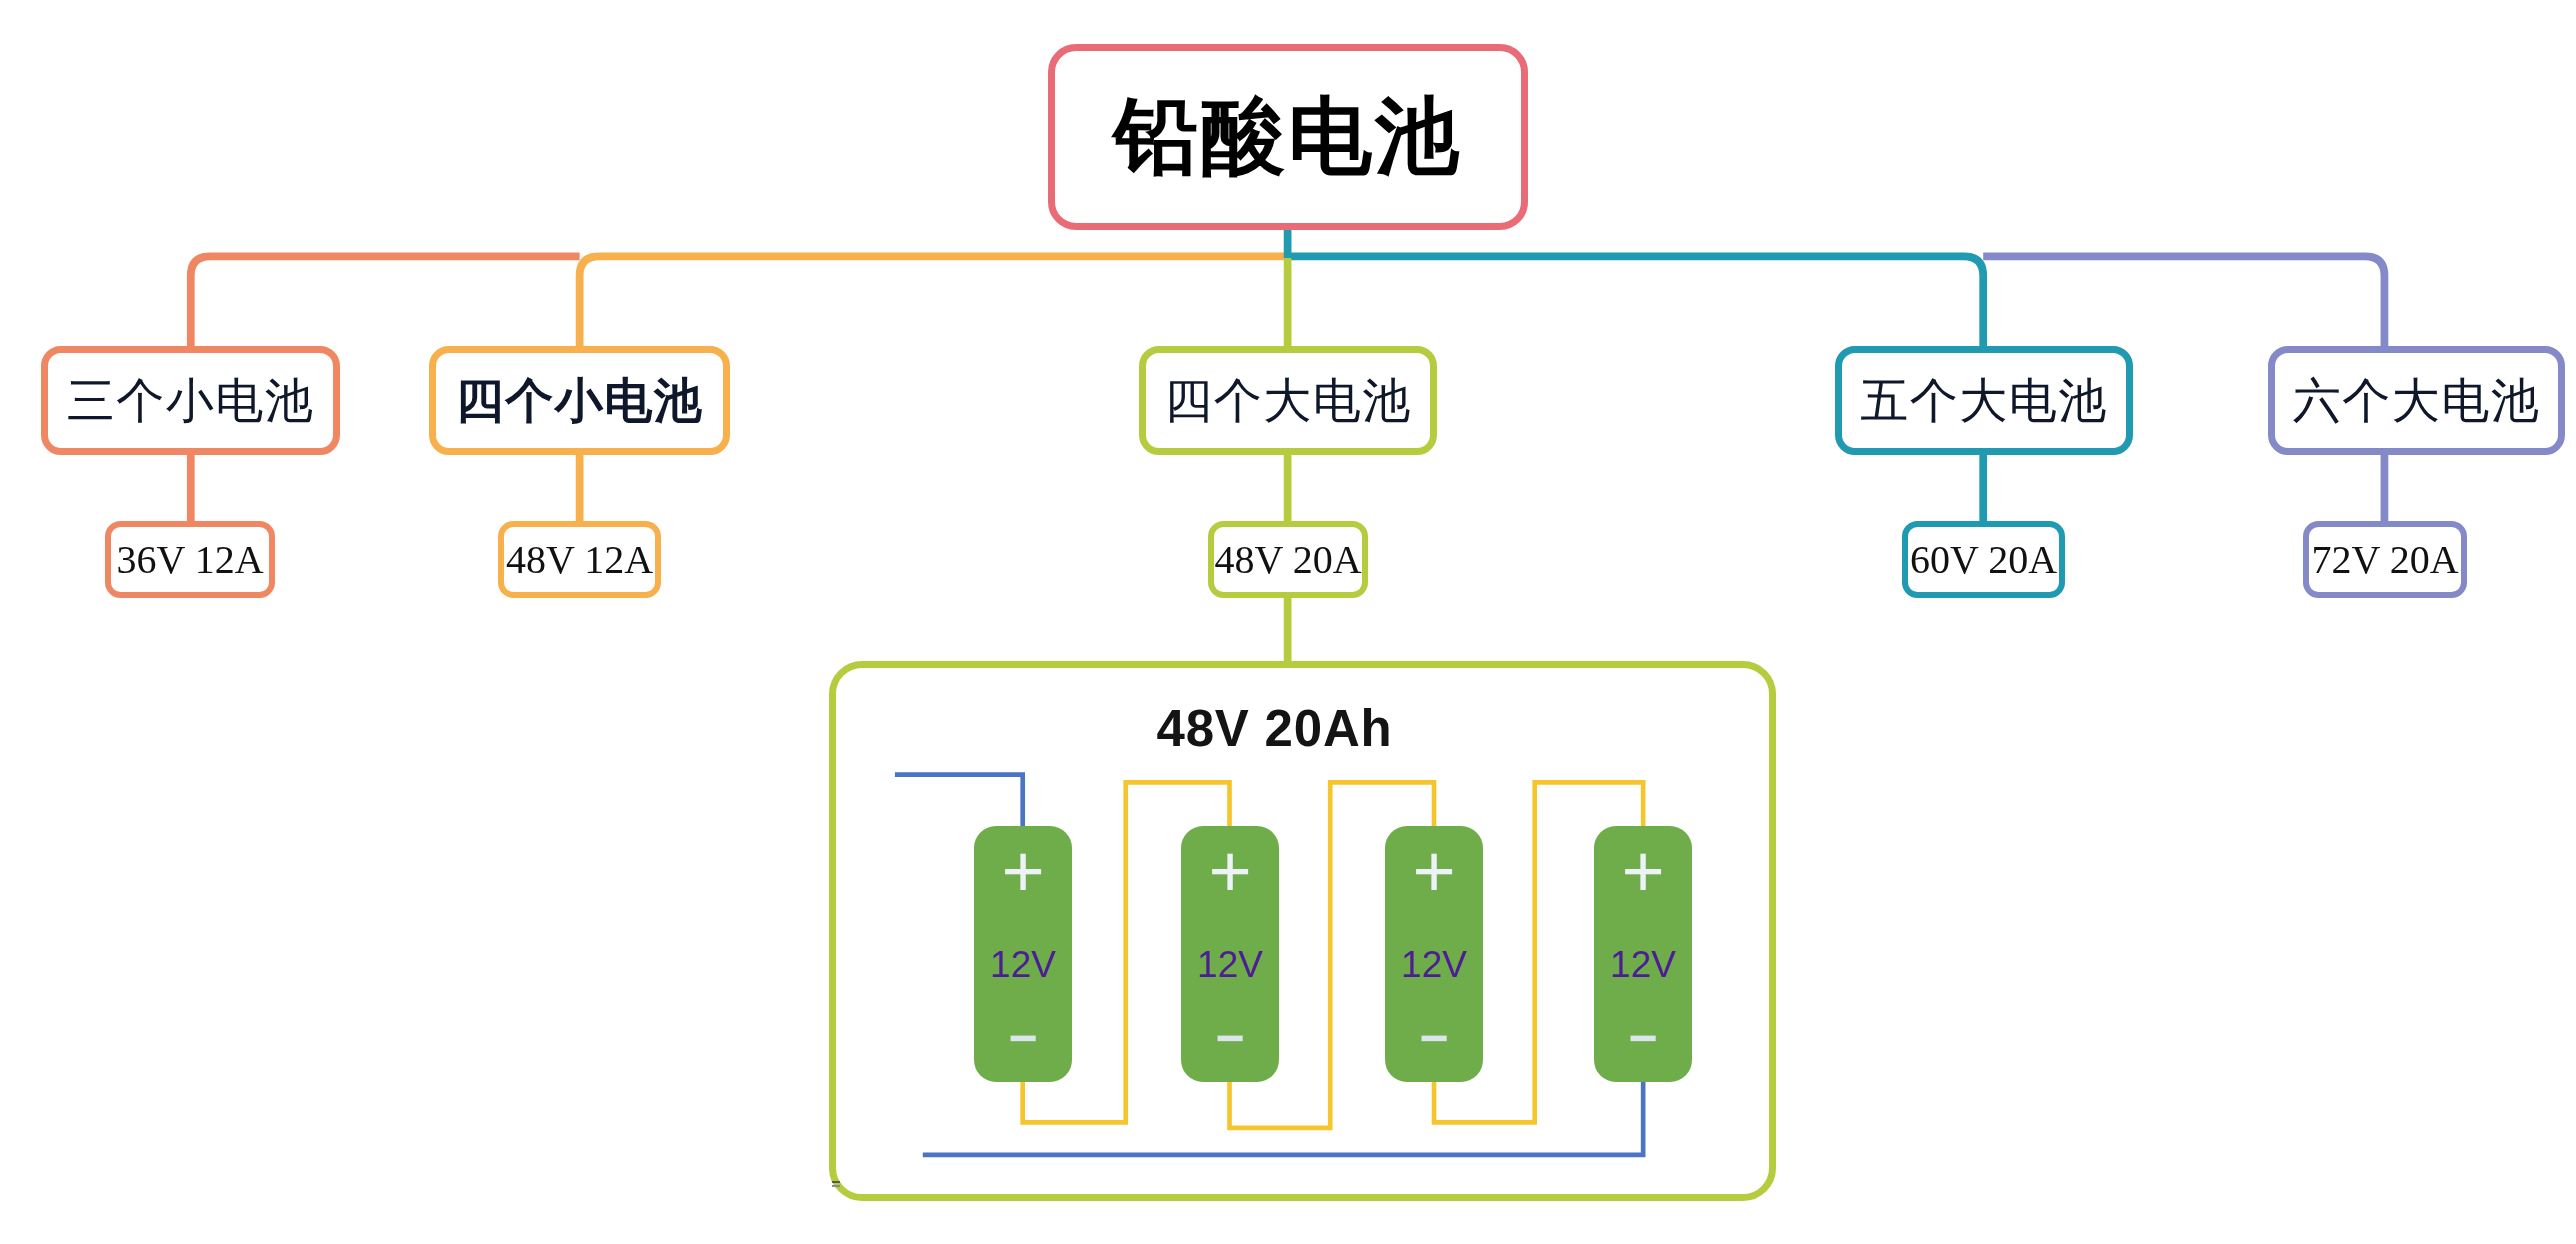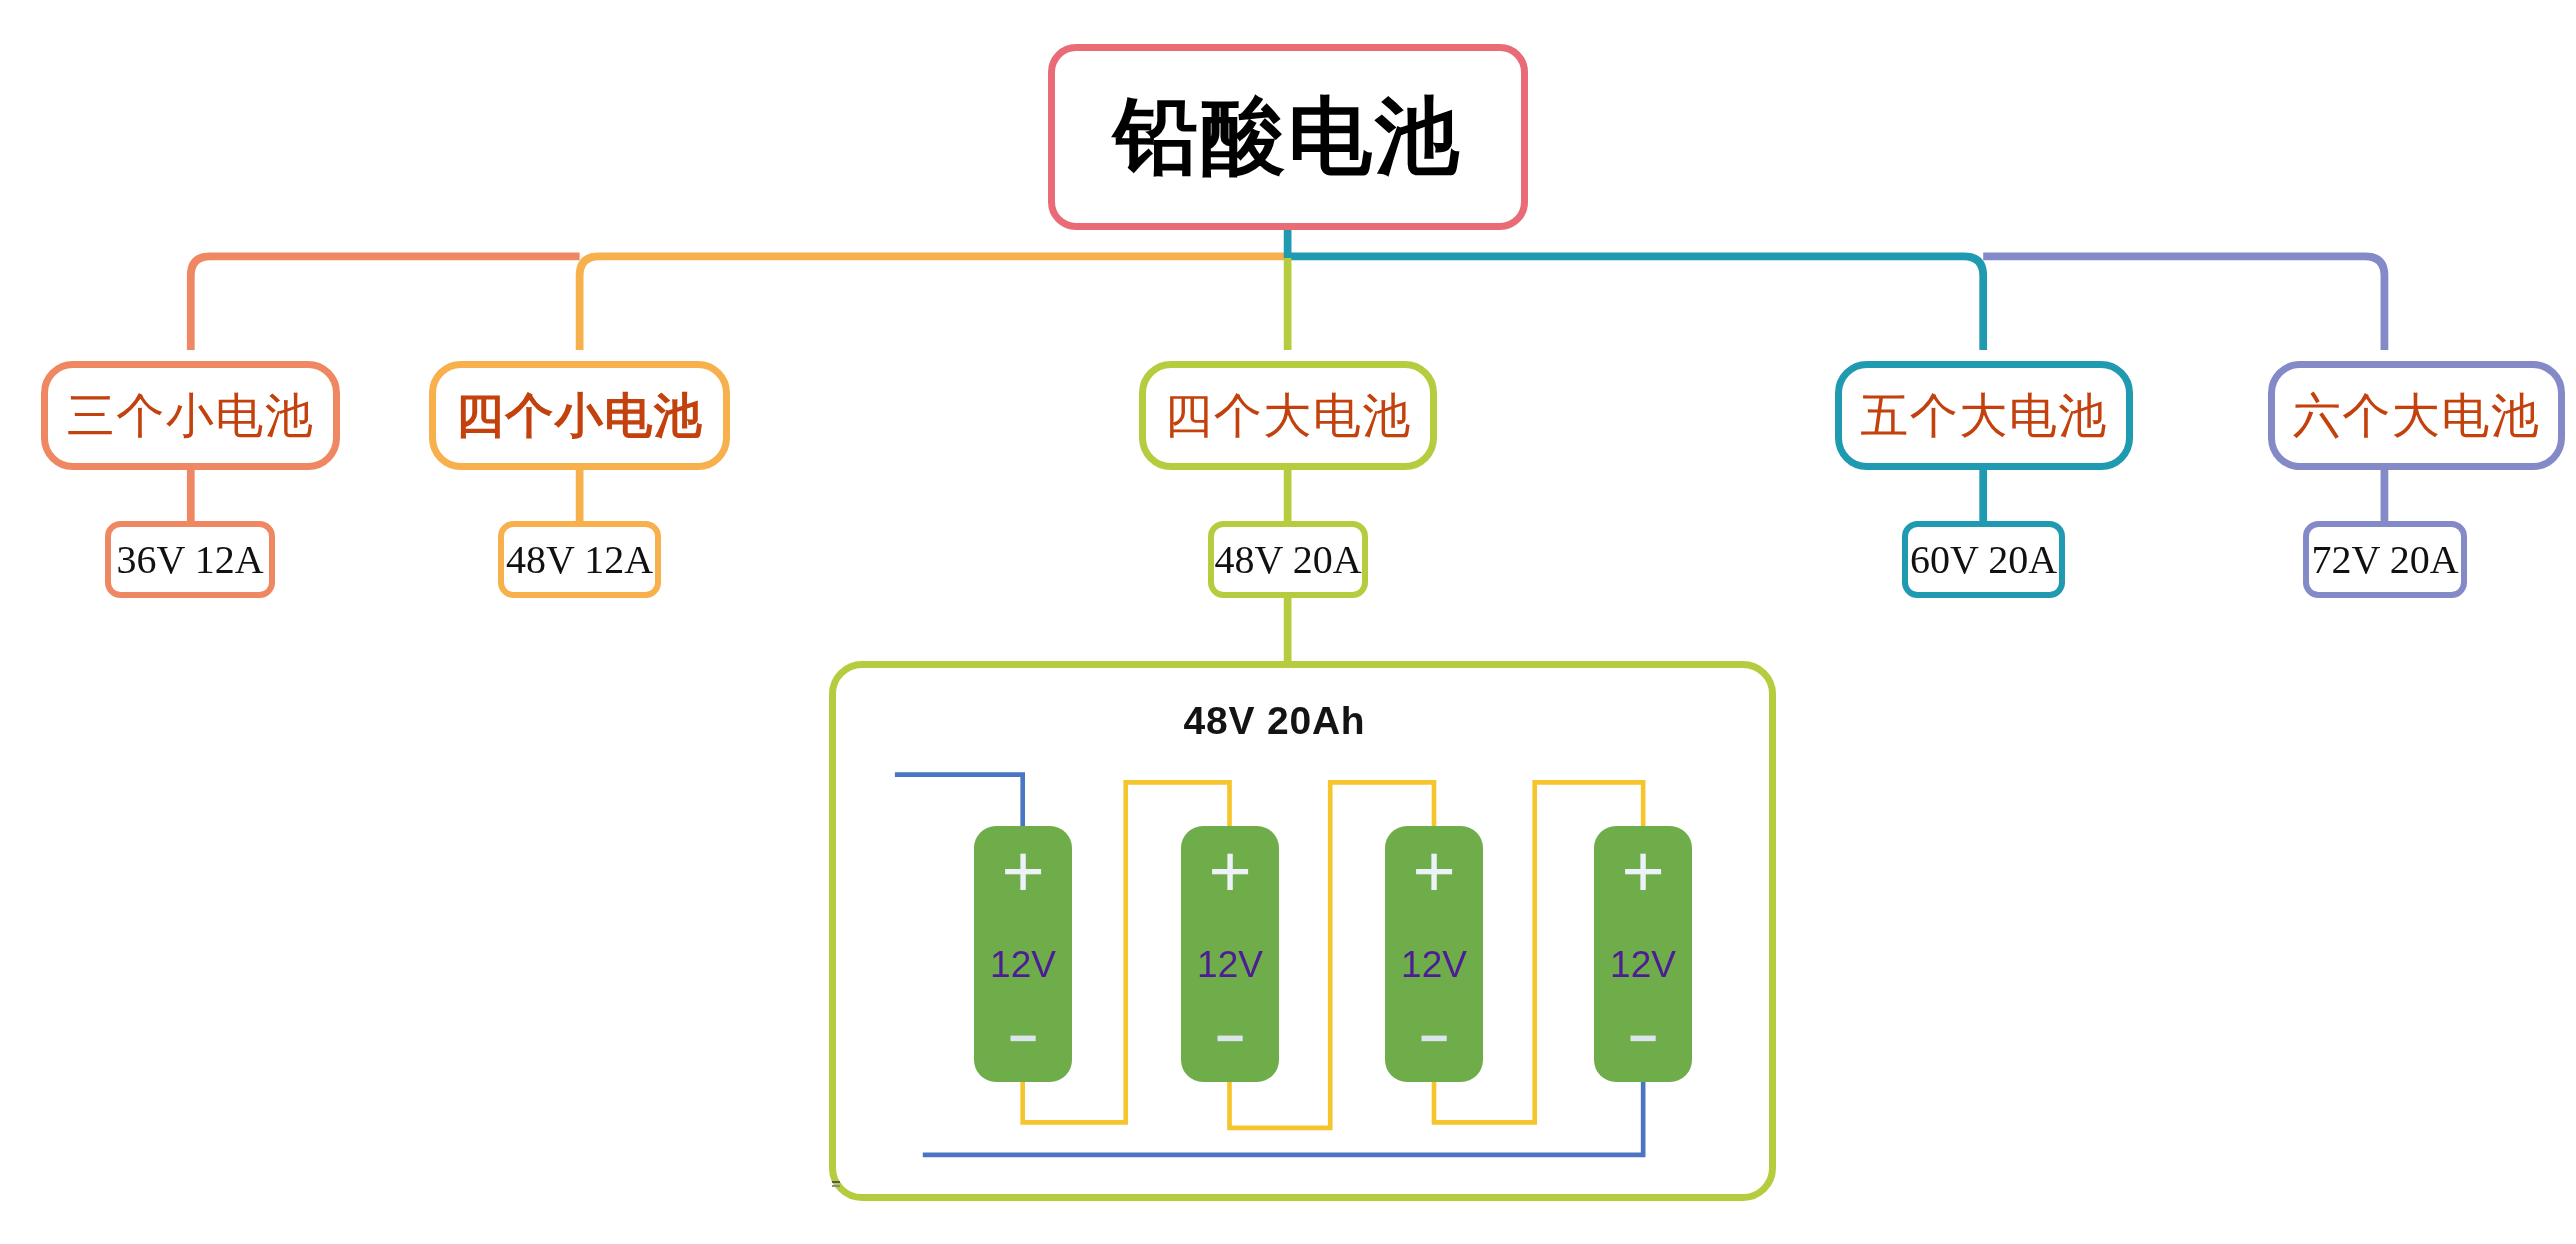--- a/index.html
+++ b/index.html
@@ -3,30 +3,30 @@
 <meta charset="utf-8">
 <style>
   html,body{margin:0;padding:0;background:#fff;}
   .canvas{position:relative;width:2576px;height:1244px;background:#ffffff;overflow:hidden;
           font-family:"Liberation Sans", sans-serif;padding-left:48px;}
   svg.links{position:absolute;left:0;top:0;width:2576px;height:1244px;}
   .node{position:absolute;box-sizing:border-box;background:#ffffff;
         display:flex;align-items:center;justify-content:center;text-align:center;}
   .root{left:1048px;top:44px;width:480px;height:186px;border:7.7px solid #e96b76;
         border-radius:28px;font-size:84px;font-weight:900;color:#000;letter-spacing:3.1px;}
-  .branch{top:361px;height:109px;border:7px solid;border-radius:32px;
-          font-size:48px;font-weight:500;color:#c2410c;letter-spacing:1.5px;}
+  .branch{top:346px;height:109px;border:7px solid;border-radius:20px;
+          font-size:48px;font-weight:500;color:#0f172a;letter-spacing:1.5px;}
   .spec{top:521px;height:77px;border:6.2px solid;border-radius:15.5px;
         font-family:"Liberation Serif", serif;font-size:40px;color:#111;}
   .b1{border-color:#ef8862}.b2{border-color:#f7b04b}.b3{border-color:#b6cc3e}
   .b4{border-color:#1f9ab0}.b5{border-color:#8489c7}
   .detail{position:absolute;left:829px;top:661px;width:947px;height:540px;box-sizing:border-box;
           border:7px solid #b6cc3e;border-radius:33px;background:transparent;}
   .dtitle{position:absolute;left:1073px;top:699px;width:403px;text-align:center;
-          font-size:39px;font-weight:bold;color:#141414;letter-spacing:0.8px;}
+          font-size:51px;font-weight:bold;color:#141414;letter-spacing:0.8px;}
   .cell{position:absolute;top:826px;width:98px;height:256px;background:#6fad4a;border-radius:22px;}
   .cell .plus{position:absolute;top:9.3px;left:0;right:0;text-align:center;
               font-size:74px;font-weight:300;color:#edf2f8;line-height:1;}
   .cell .volt{position:absolute;top:118px;left:0;right:0;text-align:center;
               font-size:37px;font-weight:500;color:#4c1d95;}
   .cell .minus{position:absolute;bottom:18.6px;left:0;right:0;text-align:center;
                font-size:50px;font-weight:bold;color:#dce5ee;line-height:1;}
   .c1{left:974px}.c2{left:1181px}.c3{left:1385px}.c4{left:1594px}
   .wm{position:absolute;left:2008px;top:1094px;font-family:"Liberation Serif", serif;
       font-size:67px;color:#b1b1b1;letter-spacing:3.9px;white-space:nowrap;}

